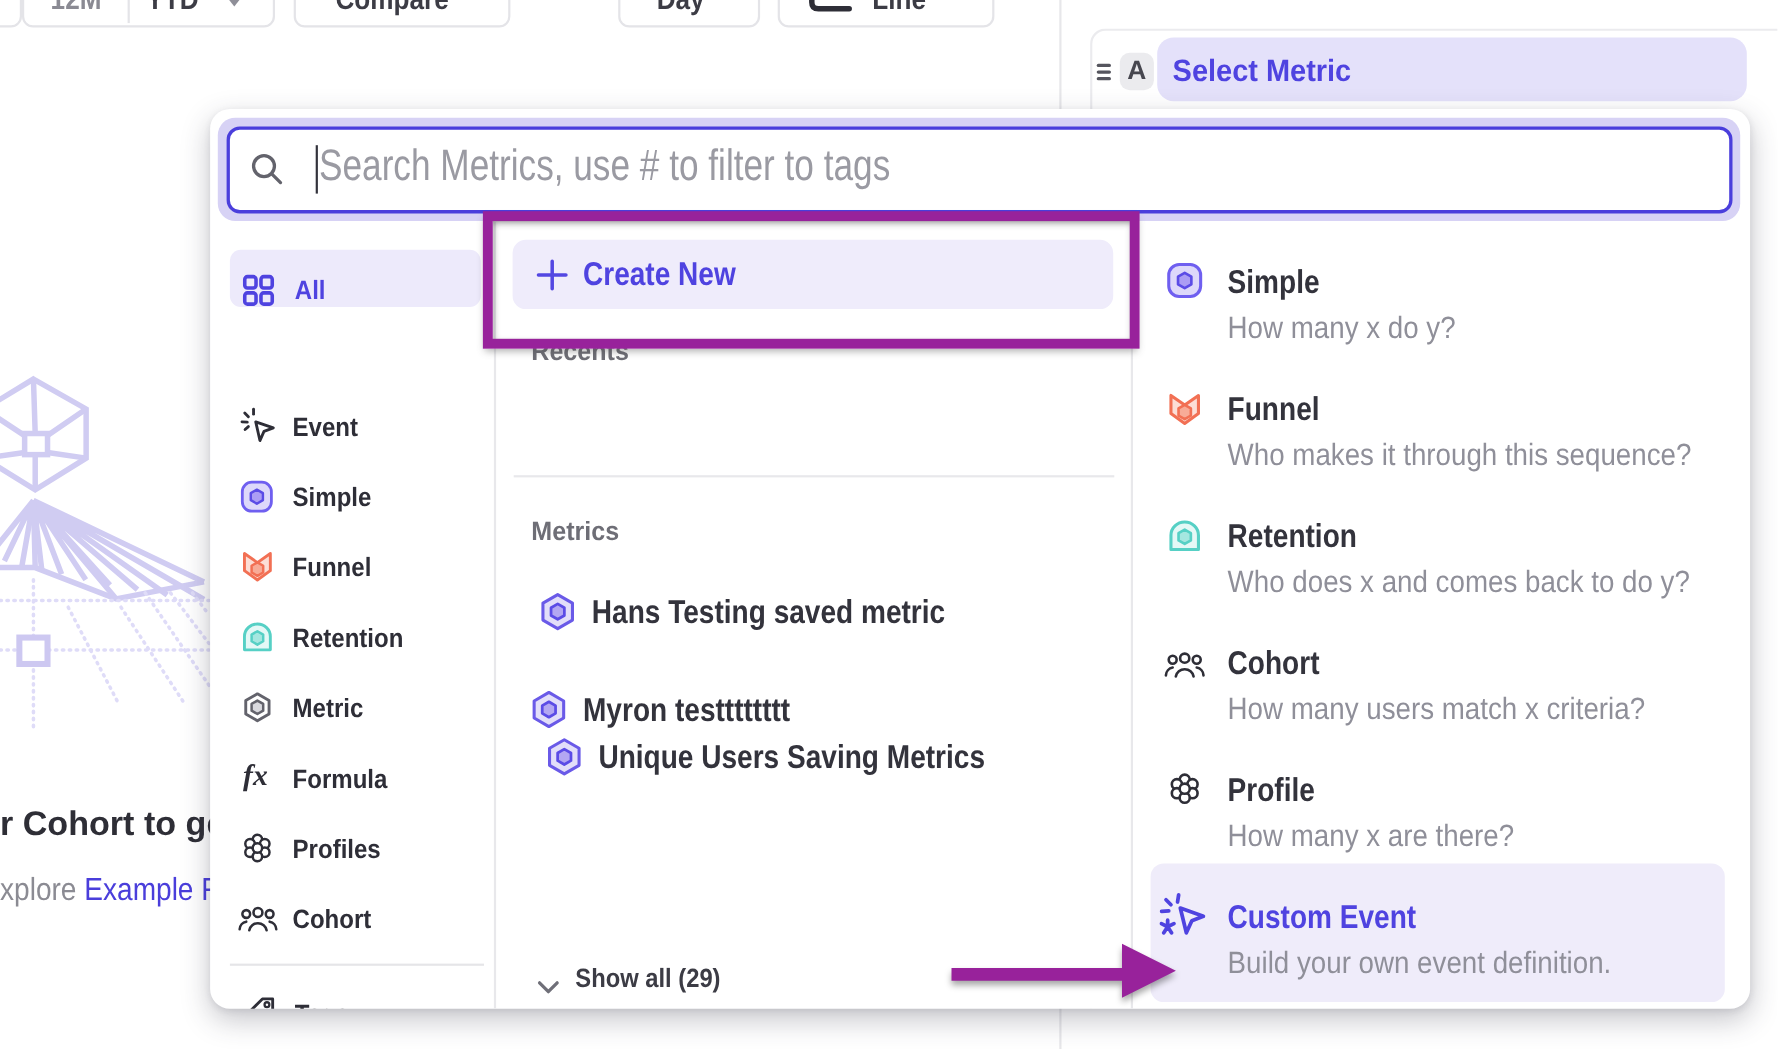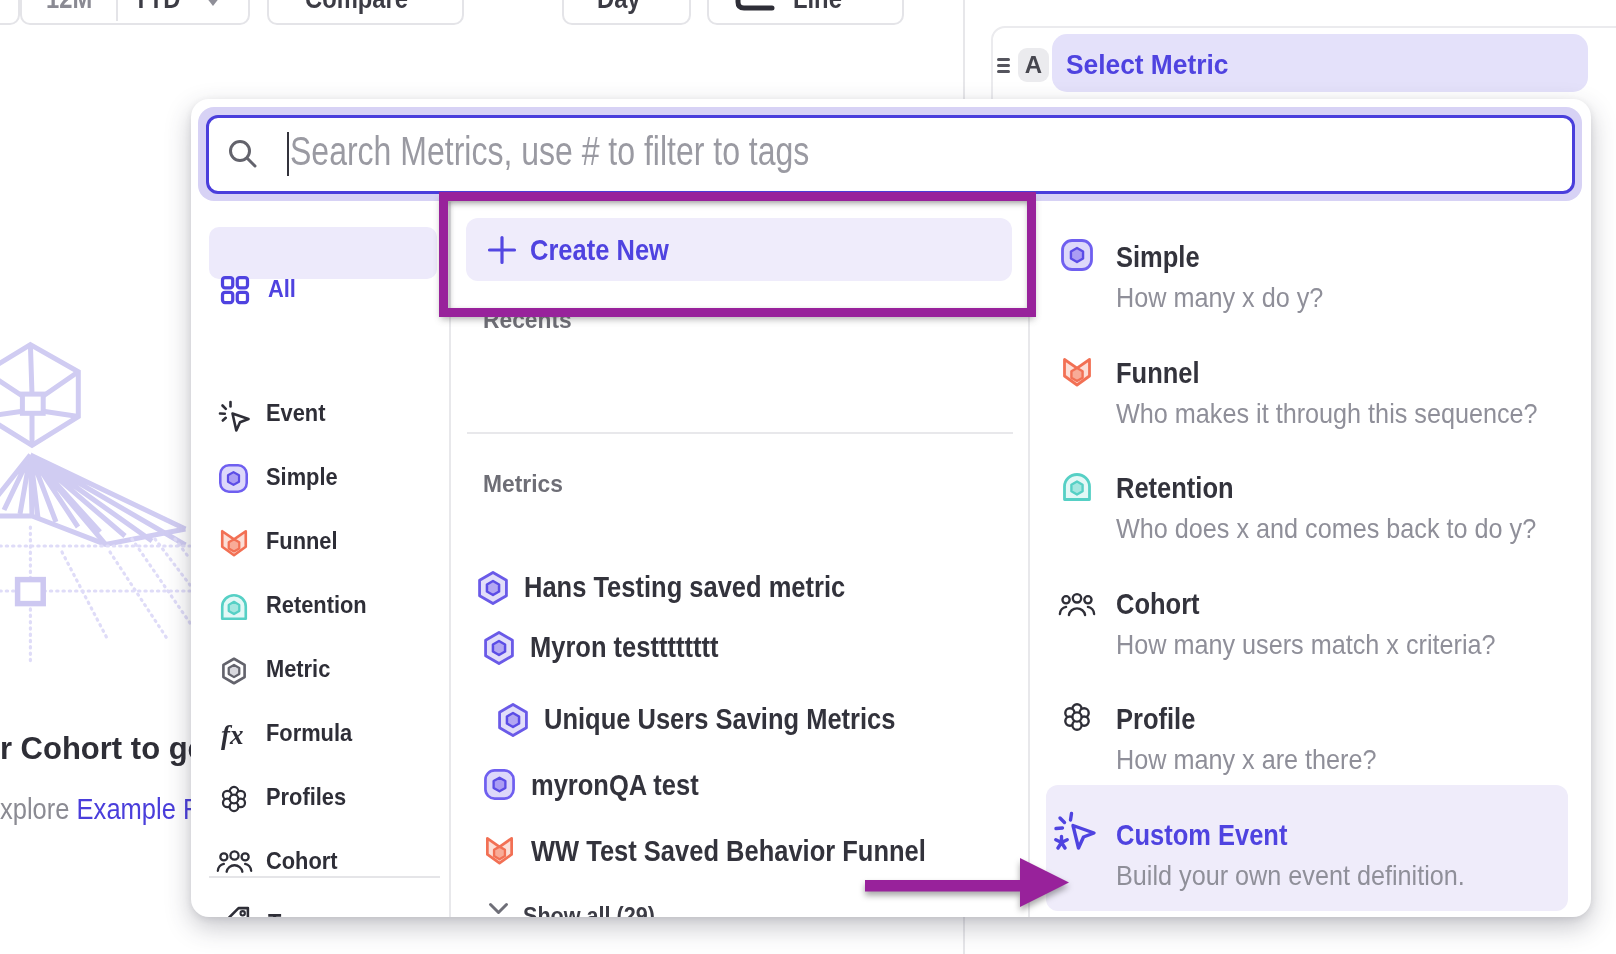--- a/index.html
+++ b/index.html
@@ -5,21 +5,21 @@
   html,body{margin:0;padding:0;}
   body{width:1616px;height:954px;overflow:hidden;position:relative;background:#fff;
        font-family:"Liberation Sans",sans-serif;}
   .abs{position:absolute;}
   .btn{position:absolute;background:#fff;border:2px solid #e4e4e8;border-radius:10px;height:58px;top:-37px;}
   .btntxt{position:absolute;font-size:27px;font-weight:700;color:#3c3c45;white-space:nowrap;transform:scaleX(0.88);transform-origin:0 50%;}
   .t{font-weight:700;color:#33333c;white-space:nowrap;transform:scaleX(0.85);transform-origin:0 50%;}
   .side{font-weight:700;color:#2e2e37;white-space:nowrap;font-size:24px;transform:scaleX(0.91);transform-origin:0 50%;}
   .sub{font-weight:400;color:#8f8f99;white-space:nowrap;font-size:28px;transform:scaleX(0.90);transform-origin:0 50%;}
   .lbl{font-weight:700;color:#6e6e76;white-space:nowrap;font-size:24px;transform:scaleX(0.95);transform-origin:0 50%;}
-  .row{position:absolute;display:flex;align-items:flex-start;margin-top:48px;}
+  .row{position:absolute;display:flex;align-items:flex-end;}
 </style>
 </head>
 <body>
 
 <div id="bg-left" class="abs" style="left:0;top:0;width:1616px;height:954px;"></div>
 
 <div class="abs" style="left:963px;top:0;width:2px;height:954px;background:#e7e7ea;"></div>
 
 <div class="btn" style="left:-60px;width:76px;"></div>
 <div class="btn" style="left:20px;width:226px;"></div>
@@ -177,54 +177,40 @@
 
   <div class="abs" style="left:275px;top:119px;width:546px;height:63px;background:#efecfb;border-radius:12px;"></div>
   <svg class="abs" style="left:296px;top:136px;" width="30" height="30" viewBox="0 0 30 30">
     <path d="M15 2.5 L15 27.5 M2.5 15 L27.5 15" stroke="#5347e2" stroke-width="3.2" stroke-linecap="round"></path>
   </svg>
   <div class="abs t" style="left:339px;top:119px;height:63px;line-height:63px;font-size:30px;color:#4f43e0;">Create New</div>
 
   <div class="abs lbl" style="left:292px;top:207px;">Recents</div>
   <div class="abs" style="left:276px;top:333px;width:546px;height:1.5px;background:#e8e8eb;"></div>
   <div class="abs lbl" style="left:292px;top:371px;">Metrics</div>
-  <div class="row" style="left:285px;top:423px;height:52px;">
+  <div class="row" style="left:299px;top:423px;height:52px;">
     <svg width="34" height="36" viewBox="0 0 34 36">
         <path d="M17 2.5 L30.42 10.25 L30.42 25.75 L17 33.5 L3.58 25.75 L3.58 10.25 Z" fill="#e2def9" stroke="#6a5ae8" stroke-width="2.8" stroke-linejoin="round"></path>
         <path d="M17 11 L23.06 14.5 L23.06 21.5 L17 25 L10.94 21.5 L10.94 14.5 Z" fill="#b3a7f2" stroke="#5b4ce6" stroke-width="2.5" stroke-linejoin="round"></path>
       </svg>
     <div class="t" style="font-size:30px;margin-left:14px;">Hans Testing saved metric</div>
   </div>
-  <div class="row" style="left:291px;top:483px;height:52px;">
+  <div class="row" style="left:291px;top:512px;height:52px;">
     <svg width="34" height="36" viewBox="0 0 34 36">
         <path d="M17 2.5 L30.42 10.25 L30.42 25.75 L17 33.5 L3.58 25.75 L3.58 10.25 Z" fill="#e2def9" stroke="#6a5ae8" stroke-width="2.8" stroke-linejoin="round"></path>
         <path d="M17 11 L23.06 14.5 L23.06 21.5 L17 25 L10.94 21.5 L10.94 14.5 Z" fill="#b3a7f2" stroke="#5b4ce6" stroke-width="2.5" stroke-linejoin="round"></path>
       </svg>
     <div class="t" style="font-size:30px;margin-left:14px;">Myron testttttttt</div>
   </div>
   <div class="row" style="left:305px;top:555px;height:52px;">
     <svg width="34" height="36" viewBox="0 0 34 36">
         <path d="M17 2.5 L30.42 10.25 L30.42 25.75 L17 33.5 L3.58 25.75 L3.58 10.25 Z" fill="#e2def9" stroke="#6a5ae8" stroke-width="2.8" stroke-linejoin="round"></path>
         <path d="M17 11 L23.06 14.5 L23.06 21.5 L17 25 L10.94 21.5 L10.94 14.5 Z" fill="#b3a7f2" stroke="#5b4ce6" stroke-width="2.5" stroke-linejoin="round"></path>
       </svg>
     <div class="t" style="font-size:30px;margin-left:14px;">Unique Users Saving Metrics</div>
-  </div>
-  <div class="row" style="left:292px;top:621px;height:52px;">
-    <svg width="33" height="33" viewBox="0 0 34 34">
-        <rect x="2.5" y="2.5" width="29" height="29" rx="9.5" fill="#ddd8fa" stroke="#6f5ff0" stroke-width="2.8"></rect>
-        <path d="M17 10 L23.06 13.5 L23.06 20.5 L17 24 L10.94 20.5 L10.94 13.5 Z" fill="#ab9df4" stroke="#5b4ce6" stroke-width="2.4" stroke-linejoin="round"></path>
-      </svg>
-    <div class="t" style="font-size:30px;margin-left:15px;">myronQA test</div>
-  </div>
-  <div class="row" style="left:292px;top:687px;height:52px;">
-    <svg width="33" height="33" viewBox="0 0 34 34">
-        <path d="M4.5 4.5 L4.5 21 L17 30 L29.5 21 L29.5 4.5 L17 13.2 Z" fill="#fcded6" stroke="#f27054" stroke-width="2.8" stroke-linejoin="round"></path>
-        <path d="M17 13 L22.6 16.25 L22.6 22.75 L17 26 L11.4 22.75 L11.4 16.25 Z" fill="#f8ab97" stroke="#f27054" stroke-width="2.4" stroke-linejoin="round"></path>
-      </svg>
-    <div class="t" style="font-size:30px;margin-left:15px;">WW Test Saved Behavior Funnel</div>
   </div>
   <div class="row" style="left:297px;top:755px;height:50px;">
     <svg width="21" height="13" viewBox="0 0 21 13">
         <path d="M2.5 2.5 L10.5 10.5 L18.5 2.5" fill="none" stroke="#6f6f78" stroke-width="3" stroke-linecap="round" stroke-linejoin="round"></path>
       </svg>
     <div style="font-size:24px;font-weight:700;margin-left:14px;color:#3c3c45;white-space:nowrap;transform:scaleX(0.90);transform-origin:0 50%;">Show all (29)</div>
   </div>
 
   <div class="abs" style="left:855px;top:686px;width:522px;height:126px;background:#efecfa;border-radius:12px;"></div>
   <div class="abs" style="left:869px;top:139px;">

